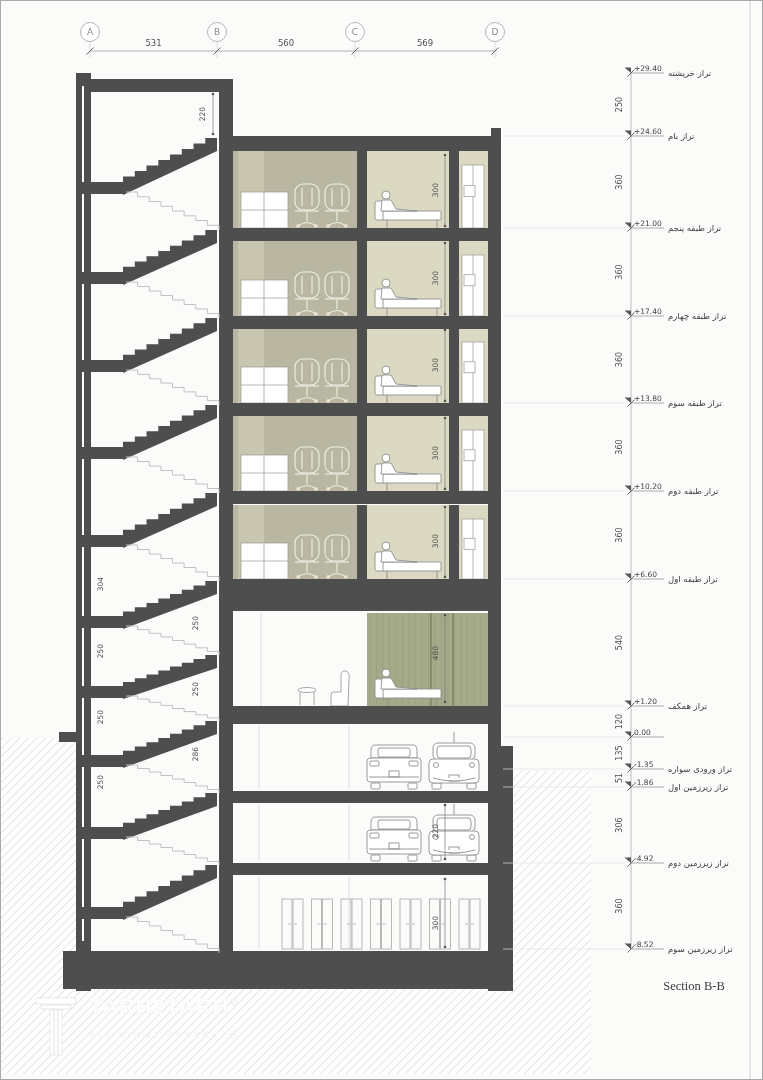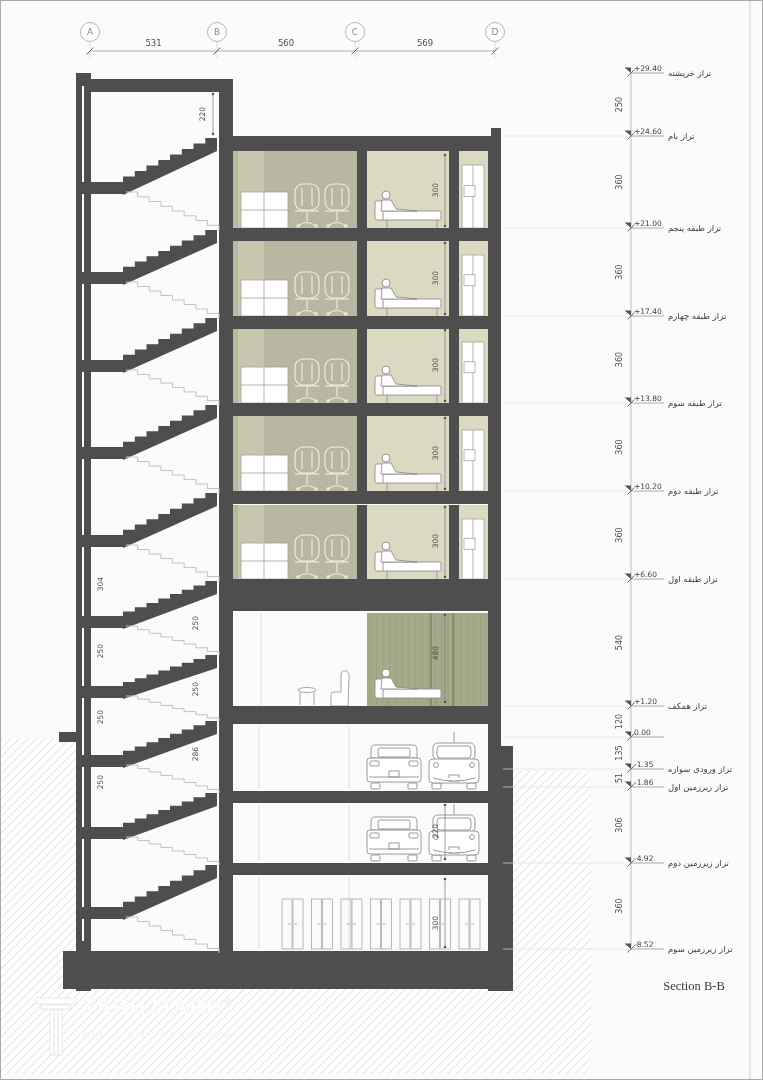--- a/index.html
+++ b/index.html
@@ -8,21 +8,21 @@
     background:#fbfbfa;border:1px solid #a9a9a9;box-sizing:border-box;
     overflow:hidden;font-family:"DejaVu Sans",sans-serif;
   }
   svg text{font-family:"DejaVu Sans",sans-serif;}
   #dwg{position:absolute;left:0;top:0;}
   .section-label{
     position:absolute;left:628px;top:978px;width:130px;text-align:center;
     font-size:12.5px;color:#3b3b3b;font-family:Liberation Serif, serif;
   }
   .logo{
-    position:absolute;left:34px;top:994px;display:flex;align-items:flex-start;gap:6px;
+    position:absolute;left:34px;top:994px;display:flex;align-items:flex-start;gap:12px;
   }
   .logo-title{
     font-family:"Liberation Sans",sans-serif;font-weight:bold;font-size:22px;
     letter-spacing:1px;color:rgba(255,255,255,0.97);line-height:1.1;
     text-shadow:0 0 1px rgba(190,190,190,0.6);
   }
   .logo-title .reg{font-size:10px;vertical-align:super;margin-left:1px;}
   .logo-sub{
     font-family:Liberation Sans, sans-serif;font-size:9.5px;letter-spacing:2.6px;
     color:rgba(255,255,255,0.95);margin-top:10px;text-shadow:0 0 1px rgba(190,190,190,0.6);

